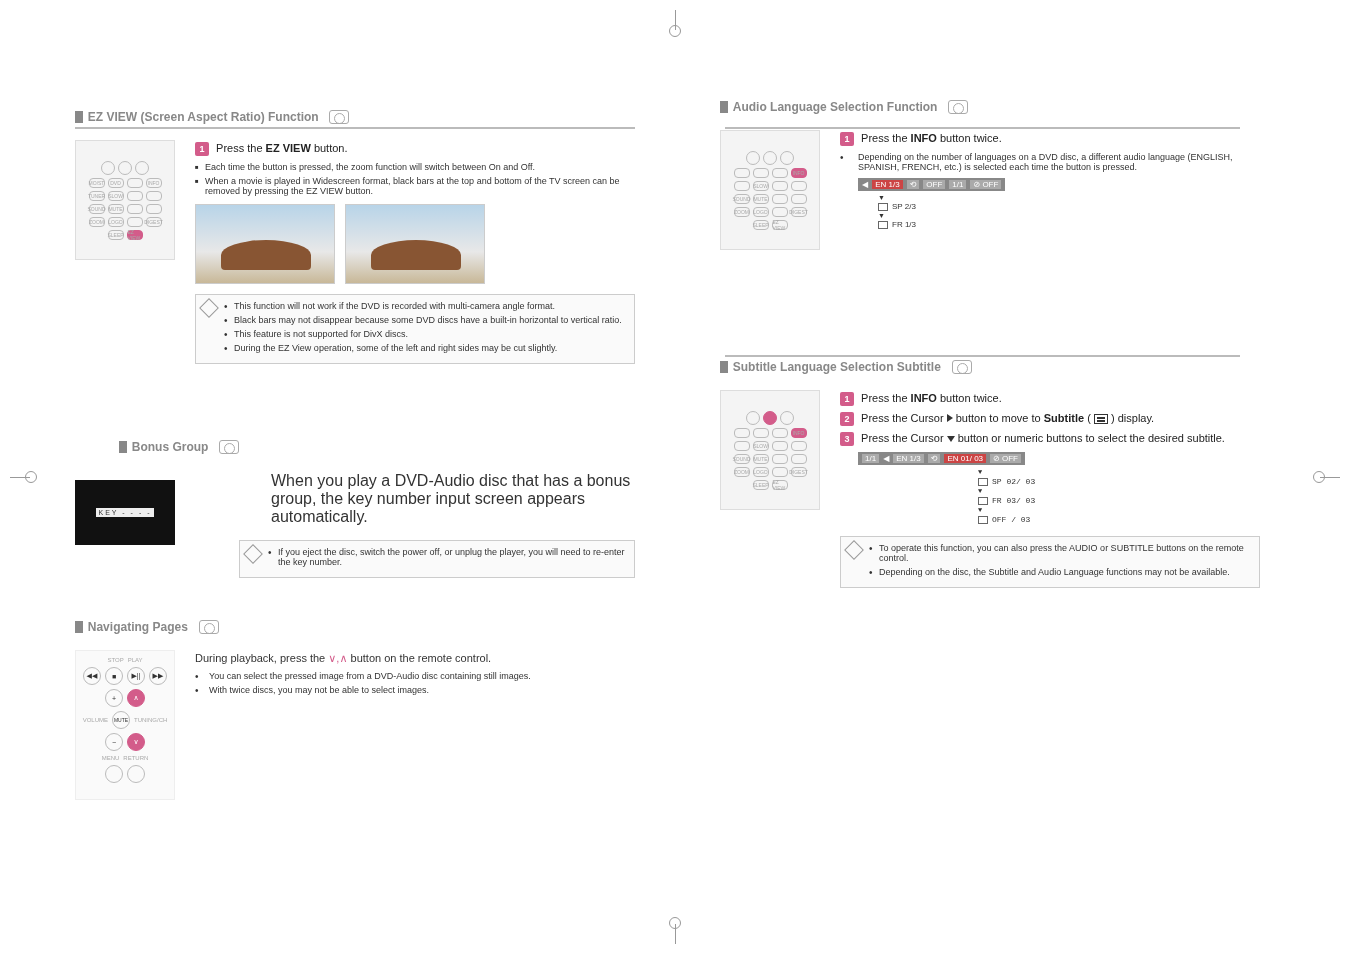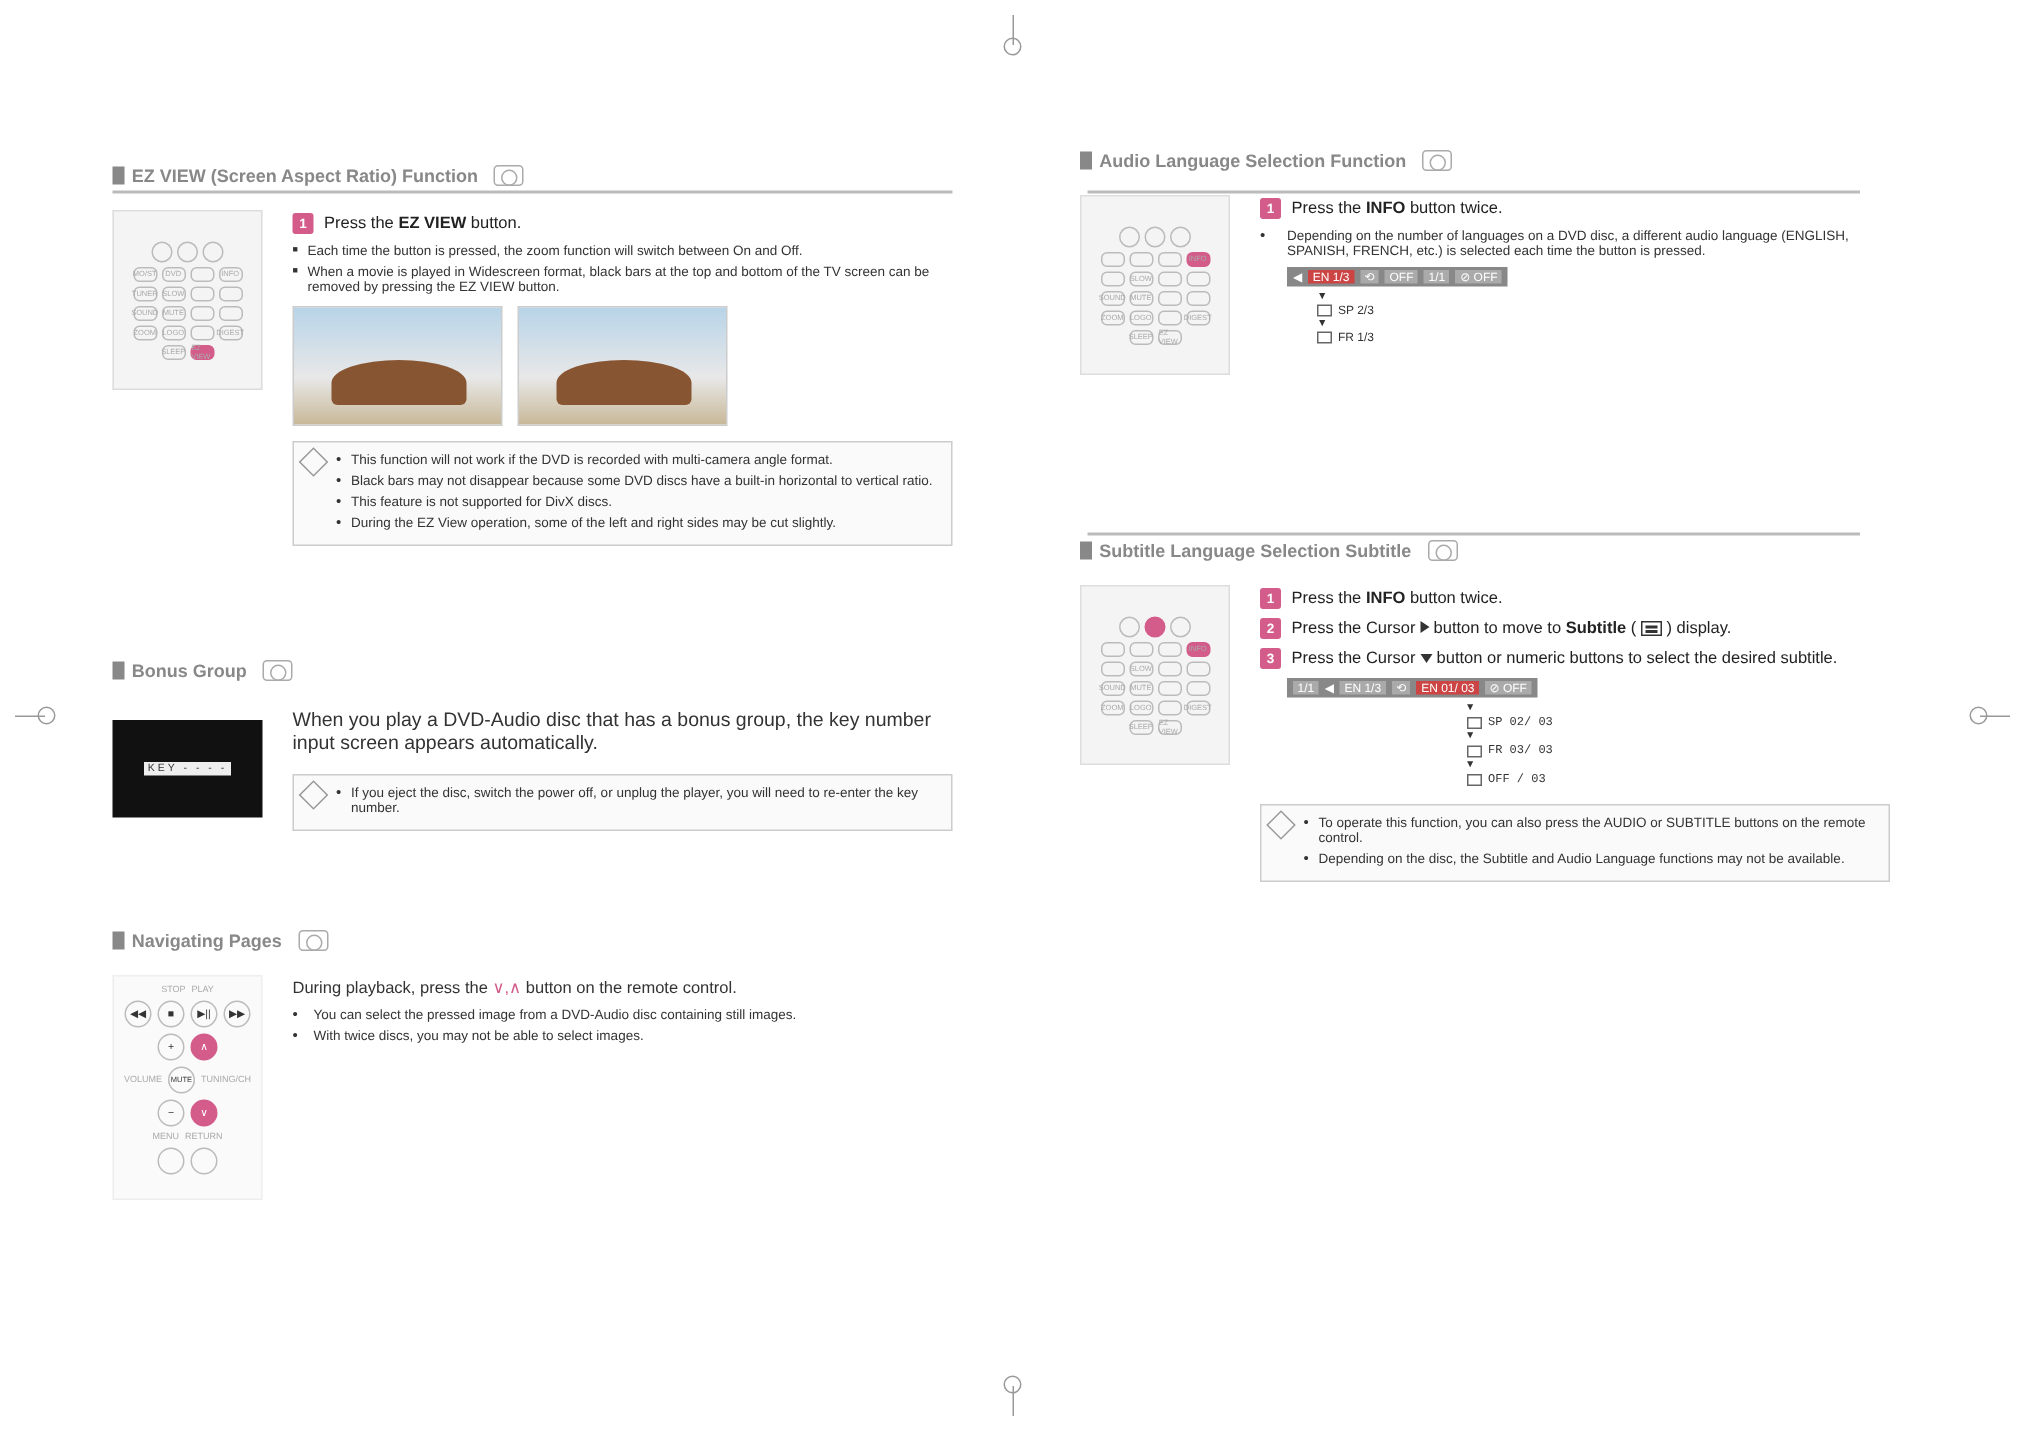--- a/index.html
+++ b/index.html
@@ -161,31 +161,31 @@
     </div>
     <div class="note-box">
       <span class="note-icon"></span>
       <p class="bullet dot-bullet">This function will not work if the DVD is recorded with multi-camera angle format.</p>
       <p class="bullet dot-bullet">Black bars may not disappear because some DVD discs have a built-in horizontal to vertical ratio.</p>
       <p class="bullet dot-bullet">This feature is not supported for DivX discs.</p>
       <p class="bullet dot-bullet">During the EZ View operation, some of the left and right sides may be cut slightly.</p>
     </div>
   </div>
 
-  <div class="section" style="height:150px;">
+  <div class="section" style="height:150px;padding-left:44px;">
     <div class="heading-bar">
       <span class="heading-box"></span>
       <span class="heading-text">Bonus Group</span>
       <span class="disc-badge"></span>
     </div>
     <div class="bonus-screen">
       <span class="bonus-field">KEY - - - -</span>
     </div>
     <div class="text-block">
-      <p class="instr" style="font-size:13px;color:#333;margin-bottom:14px;">When you play a DVD-Audio disc that has a bonus group, the key number input screen appears automatically.</p>
+      <p class="instr" style="font-size:16px;color:#333;margin-bottom:14px;margin-left:32px;">When you play a DVD-Audio disc that has a bonus group, the key number input screen appears automatically.</p>
       <div class="note-box" style="margin-left:0;">
         <span class="note-icon"></span>
         <p class="bullet dot-bullet">If you eject the disc, switch the power off, or unplug the player, you will need to re-enter the key number.</p>
       </div>
     </div>
   </div>
 
   <div class="section" style="height:200px;">
     <div class="heading-bar">
       <span class="heading-box"></span>

